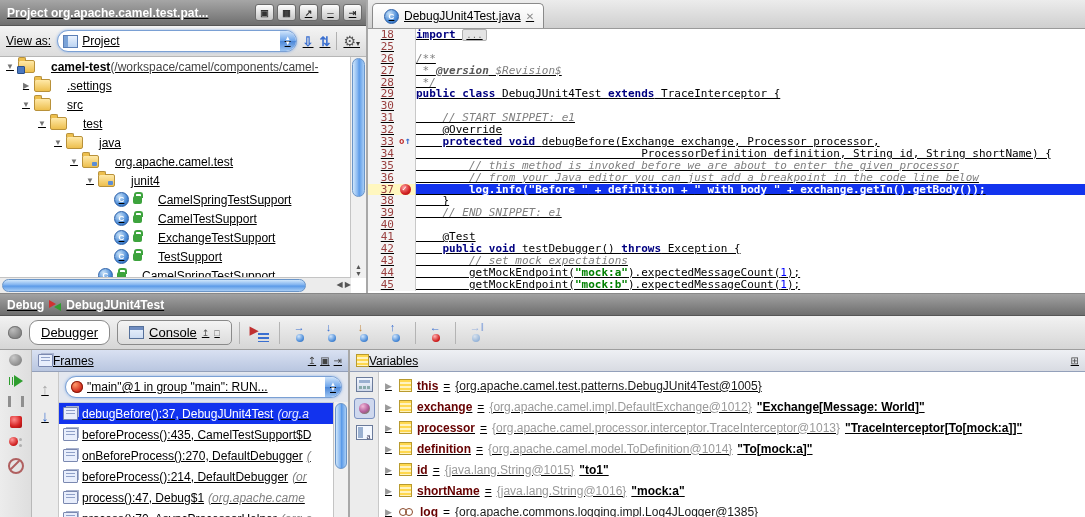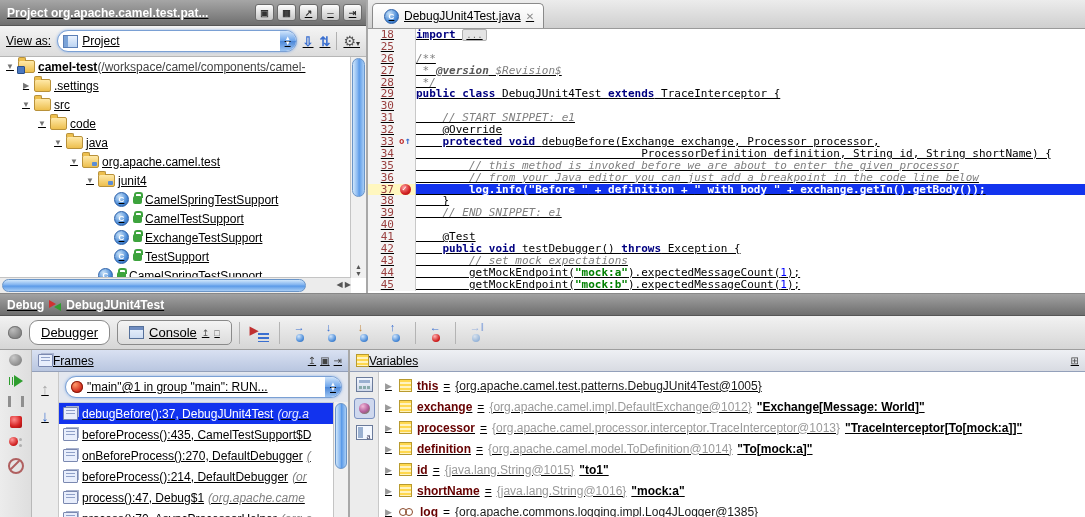--- a/index.html
+++ b/index.html
@@ -27,21 +27,21 @@
   .viewas{flex:1;min-width:0;}
   .ic-panel{width:13px;height:11px;flex:none;border:1px solid #5b7fb6;background:linear-gradient(#eaf2fd,#bcd4f2);margin-right:4px;position:relative;}
   .ic-panel::before{content:"";position:absolute;left:0;top:0;bottom:0;width:4px;background:#7aa3d8;}
   .tbtn{color:#3a6fd0;font-size:13px;font-weight:bold;flex:none;}
   .tb-expand::before{content:"\21E9";} .tb-collapse::before{content:"\21C5";}
   .tsep{width:1px;height:18px;background:#b0b0b0;flex:none;}
   .gear{color:#555;font-size:14px;flex:none;} .gear::before{content:"\2699";} .gear::after{content:"\25BE";font-size:8px;color:#333;}
   .tree{position:relative;flex:1;background:#fff;overflow:hidden;}
   .trow{height:19px;display:flex;align-items:center;white-space:nowrap;overflow:hidden;font-size:12px;}
   .arr{width:12px;flex:none;text-align:center;color:#757575;font-size:8px;}
-  .tlabel{margin-left:3px;}
+  .tlabel{margin-left:16px;}
   .tsuffix{color:#444;text-align:right;}
   .bold{font-weight:bold;}
   .i-folder{position:relative;display:inline-block;width:15px;height:11px;flex:none;
             background:linear-gradient(#ffe9a8,#edbf4e);border:1px solid #b8913a;border-radius:2px;margin:0 0 0 2px;}
   .i-folder::before{content:"";position:absolute;top:-4px;left:-1px;width:6px;height:3px;background:#edbf4e;
             border:1px solid #b8913a;border-bottom:none;border-radius:2px 2px 0 0;}
   .i-pkg::after{content:"";position:absolute;right:1px;bottom:1px;width:5px;height:4px;background:#5b8dd6;border-radius:1px;}
   .i-proj::after{content:"";position:absolute;left:-2px;bottom:-2px;width:6px;height:6px;background:#4a78c0;border:1px solid #2a4f8a;border-radius:1px;}
   .i-class{display:inline-flex;align-items:center;justify-content:center;width:13px;height:13px;flex:none;border-radius:50%;
            background:radial-gradient(circle at 35% 30%,#cde5f9,#4a8bd8 60%,#2a5fa8);border:1px solid #2a5fa8;
@@ -228,21 +228,21 @@
               <span class="tlabel">.settings</span>
             </div>
             <div class="trow" style="padding-left: 20px;">
               <span class="arr">▼</span>
               <span class="i-folder"></span>
               <span class="tlabel">src</span>
             </div>
             <div class="trow" style="padding-left: 36px;">
               <span class="arr">▼</span>
               <span class="i-folder"></span>
-              <span class="tlabel">code</span>
+              <span class="tlabel">test</span>
             </div>
             <div class="trow" style="padding-left: 52px;">
               <span class="arr">▼</span>
               <span class="i-folder"></span>
               <span class="tlabel">java</span>
             </div>
             <div class="trow" style="padding-left: 68px;">
               <span class="arr">▼</span>
               <span class="i-folder i-pkg"></span>
               <span class="tlabel">org.apache.camel.test</span>

